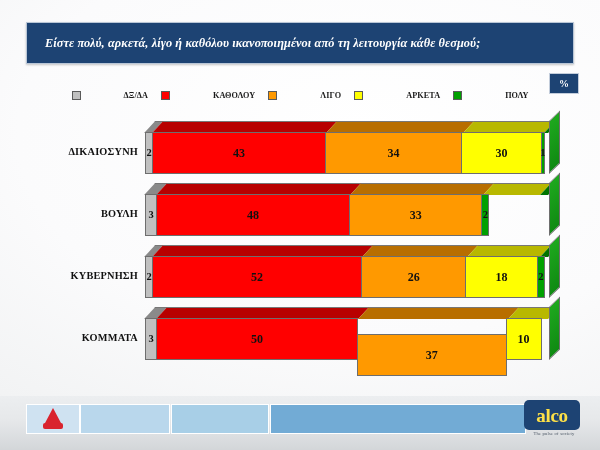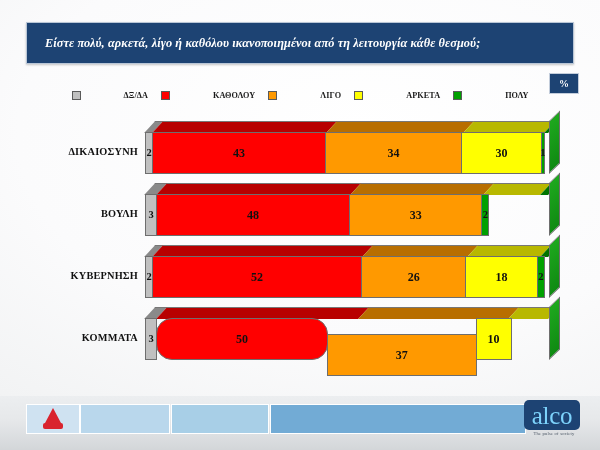--- a/index.html
+++ b/index.html
@@ -253,23 +253,23 @@
     top: 400px;
     width: 56px;
     height: 30px;
     background: #1d4373;
     border-radius: 5px;
     display: flex;
     align-items: center;
     justify-content: center;
   }
   #alco-logo span {
-    color: #7dd3fc;
-    font-size: 25px;
-    font-weight: normal;
+    color: #fde047;
+    font-size: 19px;
+    font-weight: bold;
     letter-spacing: -0.3px;
     line-height: 1;
   }
   #alco-tag {
     position: absolute;
     left: 524px;
     top: 431px;
     width: 60px;
     text-align: center;
     font-size: 4.6px;
@@ -407,21 +407,21 @@
           <div class="bar-top">
             <div class="tseg" style="width: 12.12px; background: rgb(138, 138, 138);"></div>
             <div class="tseg" style="width: 202px; background: rgb(184, 0, 0);"></div>
             <div class="tseg" style="width: 149.48px; background: rgb(184, 110, 0);"></div>
             <div class="tseg" style="width: 40.4px; background: rgb(184, 184, 0);"></div>
           </div>
           <div class="bar-front">
             <div class="seg" style="width: 12.12px; background: rgb(192, 192, 192);">
               <span class="seg-val small">3</span>
             </div>
-            <div class="seg" style="width: 172px; background: rgb(255, 0, 0); border-radius: 16px;">
+            <div class="seg" style="width: 202px; background: rgb(255, 0, 0);">
               <span class="seg-val">50</span>
             </div>
             <div class="seg" style="width: 149.48px; background: rgb(255, 153, 0); margin-top: 16px;">
               <span class="seg-val">37</span>
             </div>
             <div class="seg" style="width: 36px; background: rgb(255, 255, 0);">
               <span class="seg-val">10</span>
             </div>
           </div>
           <div class="bar-cap"></div>

